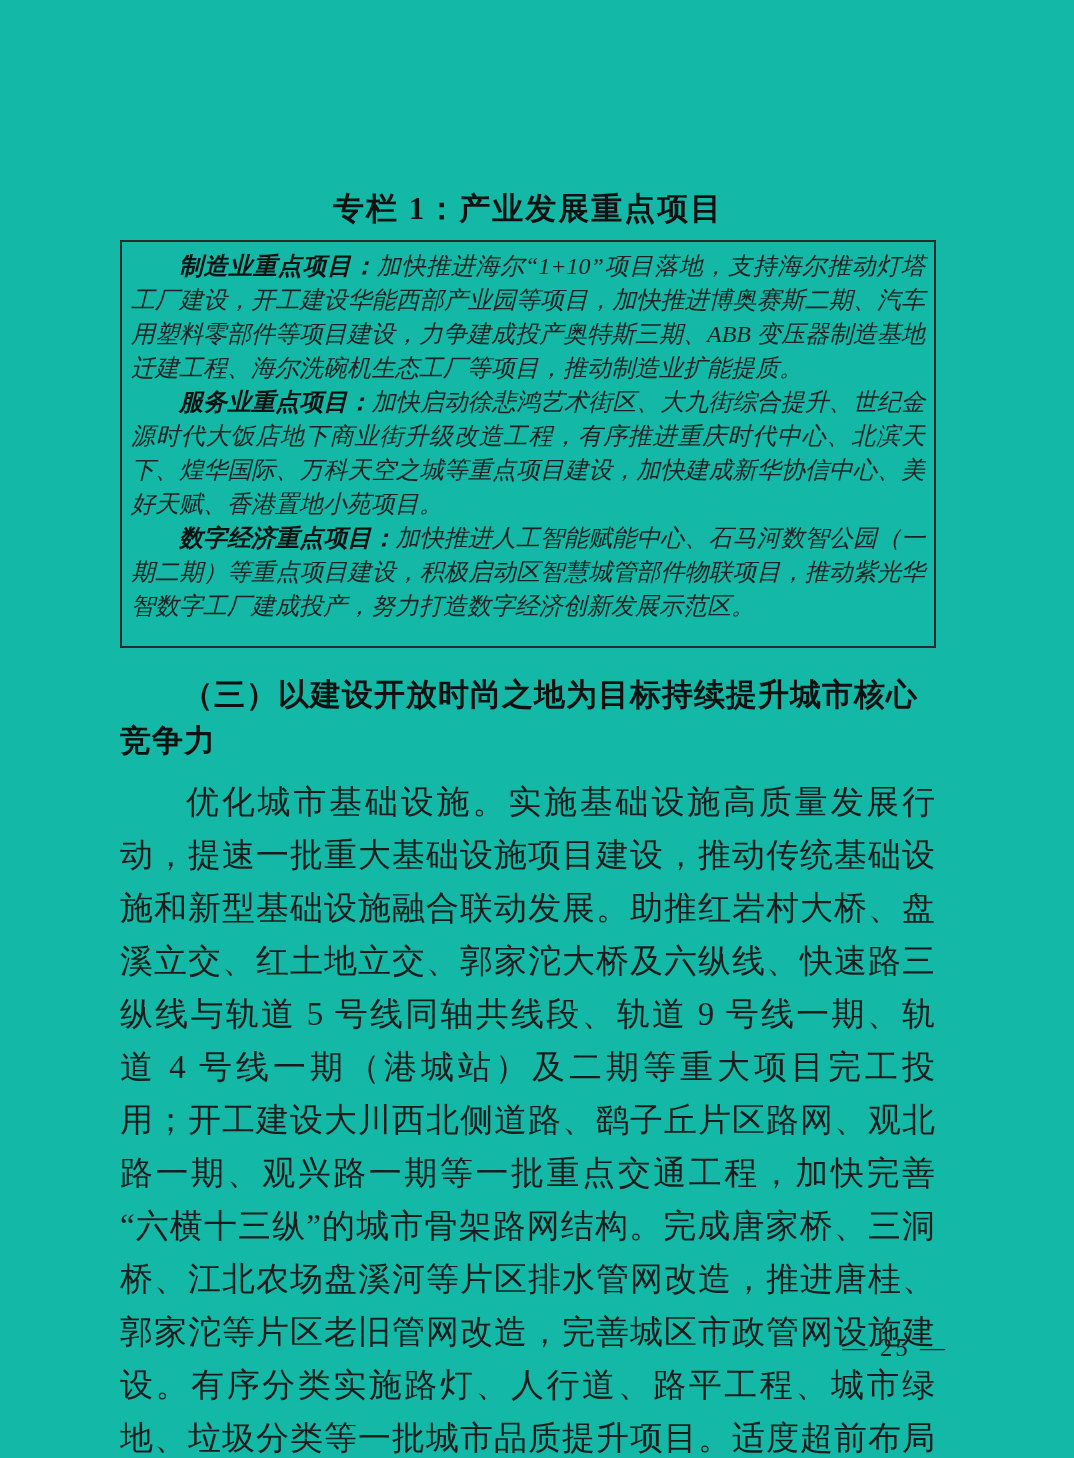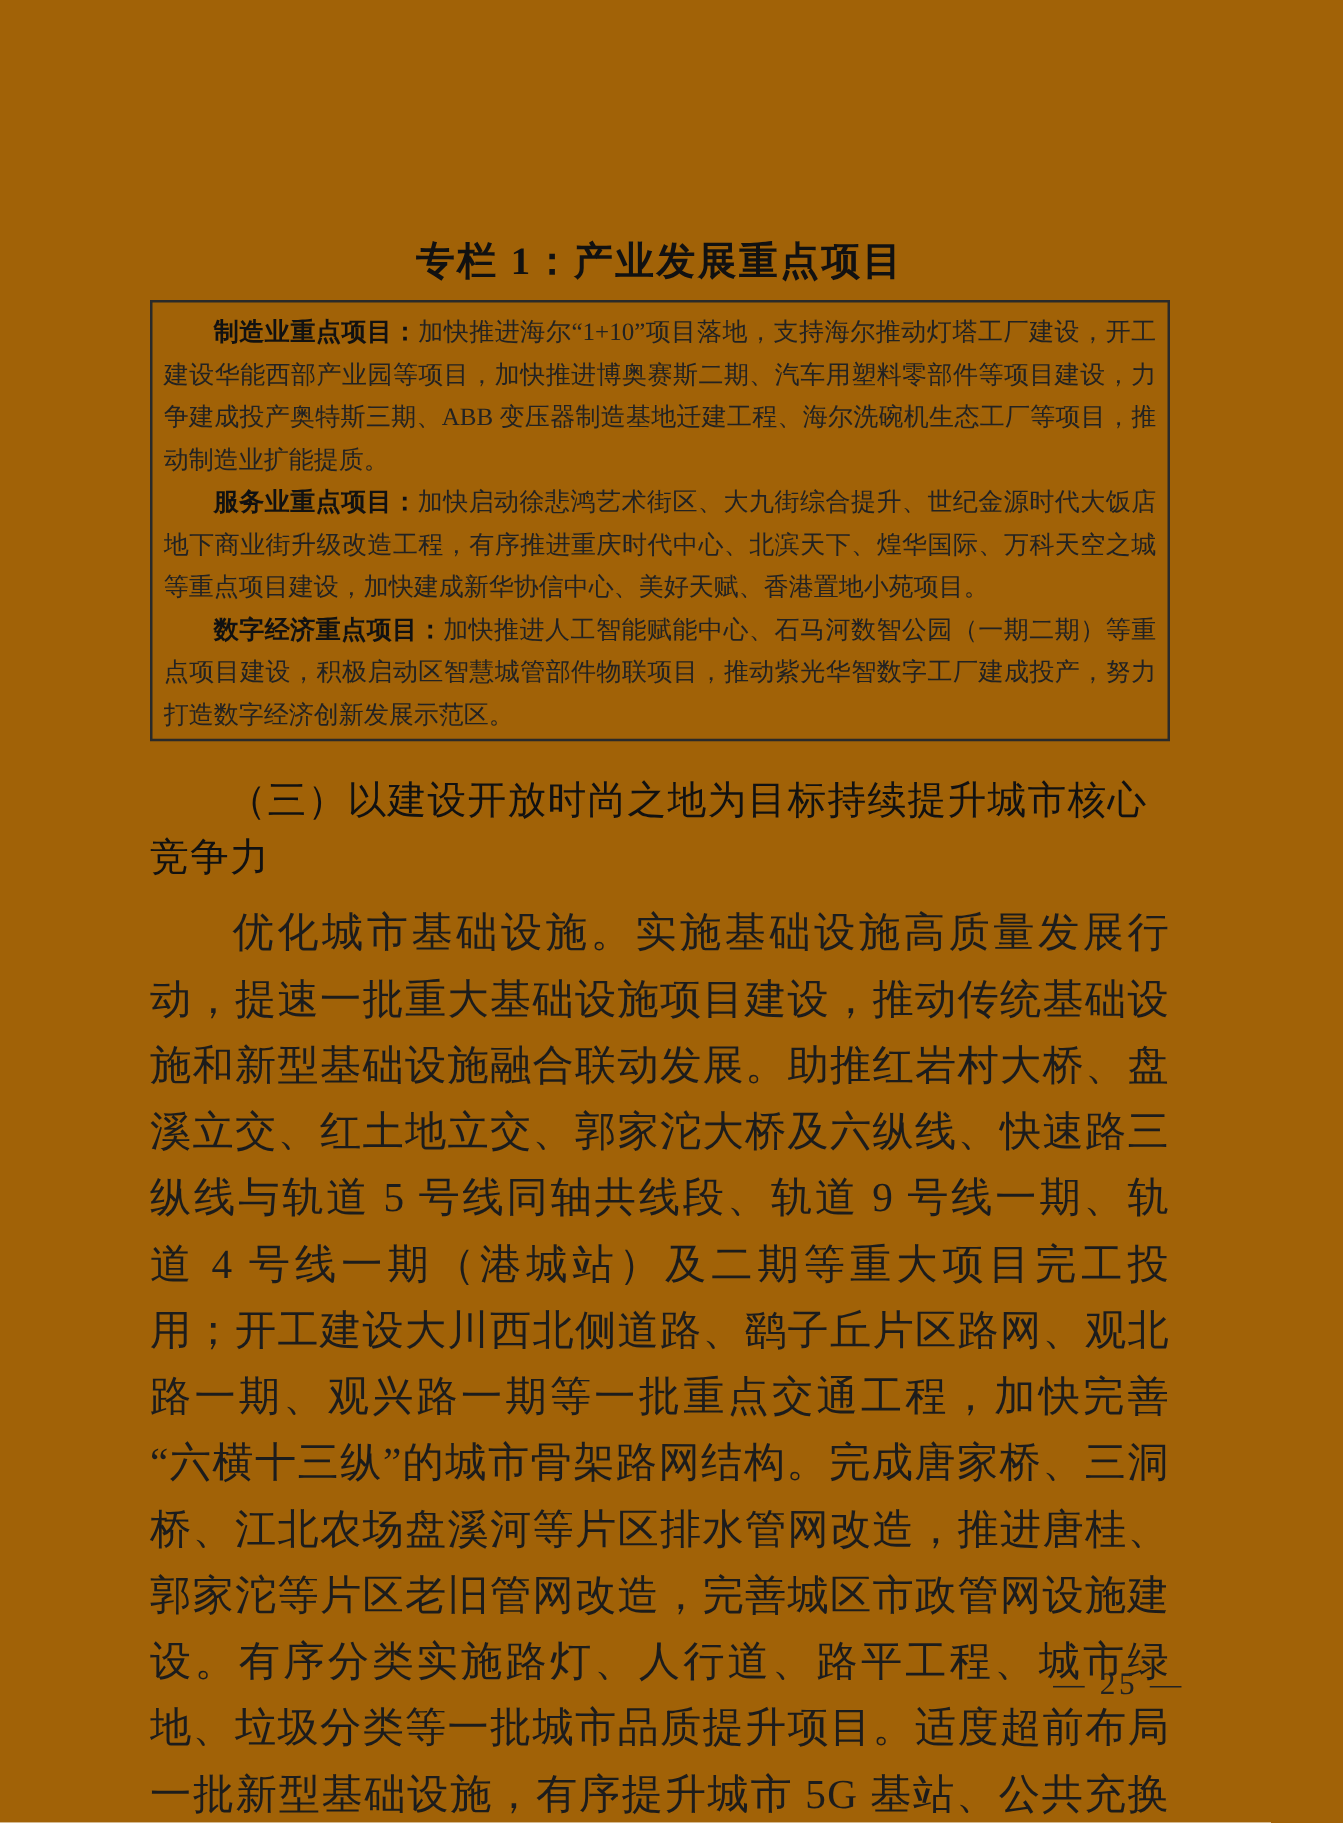--- a/index.html
+++ b/index.html
@@ -4,60 +4,61 @@
 <style>
   html, body {
     margin: 0;
     padding: 0;
     background: #ffffff;
   }
   .page {
     position: relative;
     width: 1074px;
     height: 1458px;
-    background: #a16207;
+    background: #14b8a6;
     color: #1c1c1c;
     font-family: "Liberation Serif", "DejaVu Serif", serif;
     overflow: hidden;
   }
   .content {
     position: absolute;
     left: 120px;
     top: 188px;
     width: 816px;
   }
   .doc-title {
     text-align: center;
     font-size: 31px;
     font-weight: bold;
     letter-spacing: 2px;
     margin: 0 0 10px 0;
     color: #111;
   }
   .box {
     border: 2px solid #2a2a2a;
-    padding: 7px 9px 2px 9px;
-    font-size: 20px;
+    padding: 7px 9px 23px 9px;
+    font-size: 24px;
     line-height: 34px;
     text-align: justify;
     text-justify: inter-character;
     color: #222;
+    font-style: italic;
   }
   .box-para {
     margin: 0;
     text-indent: 2em;
   }
   .box-label {
     font-weight: bold;
     color: #111;
   }
   .section-heading {
     margin: 24px 0 0 0;
     font-size: 31px;
-    font-weight: normal;
+    font-weight: bold;
     text-indent: 2em;
     letter-spacing: 1px;
     line-height: 46px;
     color: #111;
   }
   .body-para {
     margin: 12px 0 0 0;
     font-size: 33px;
     line-height: 53px;
     text-indent: 2em;

